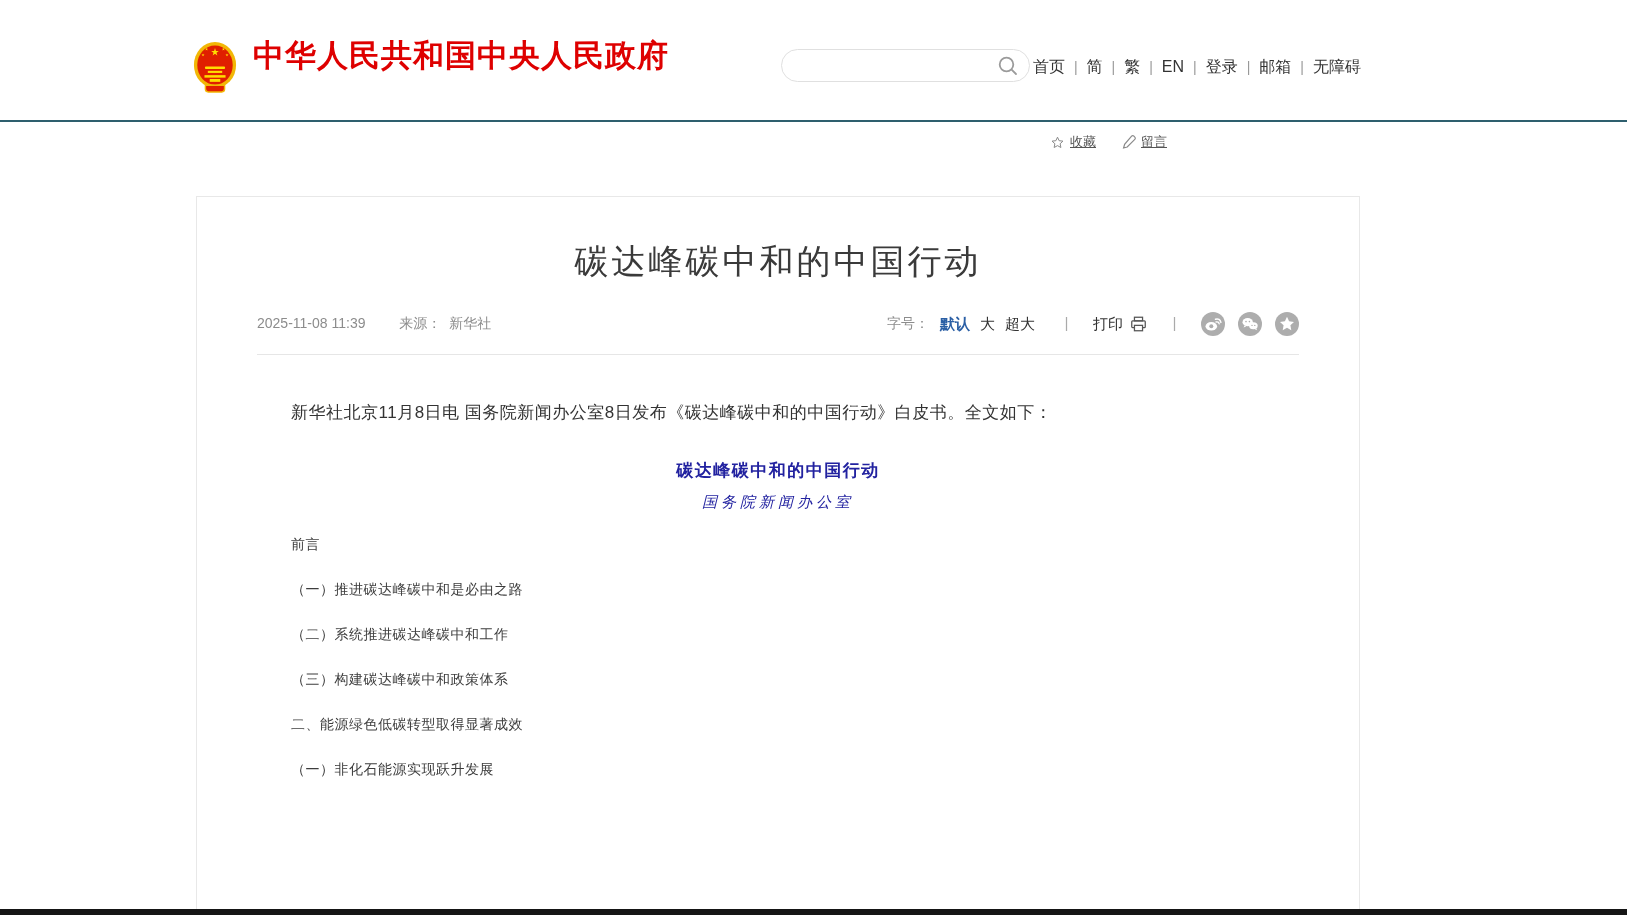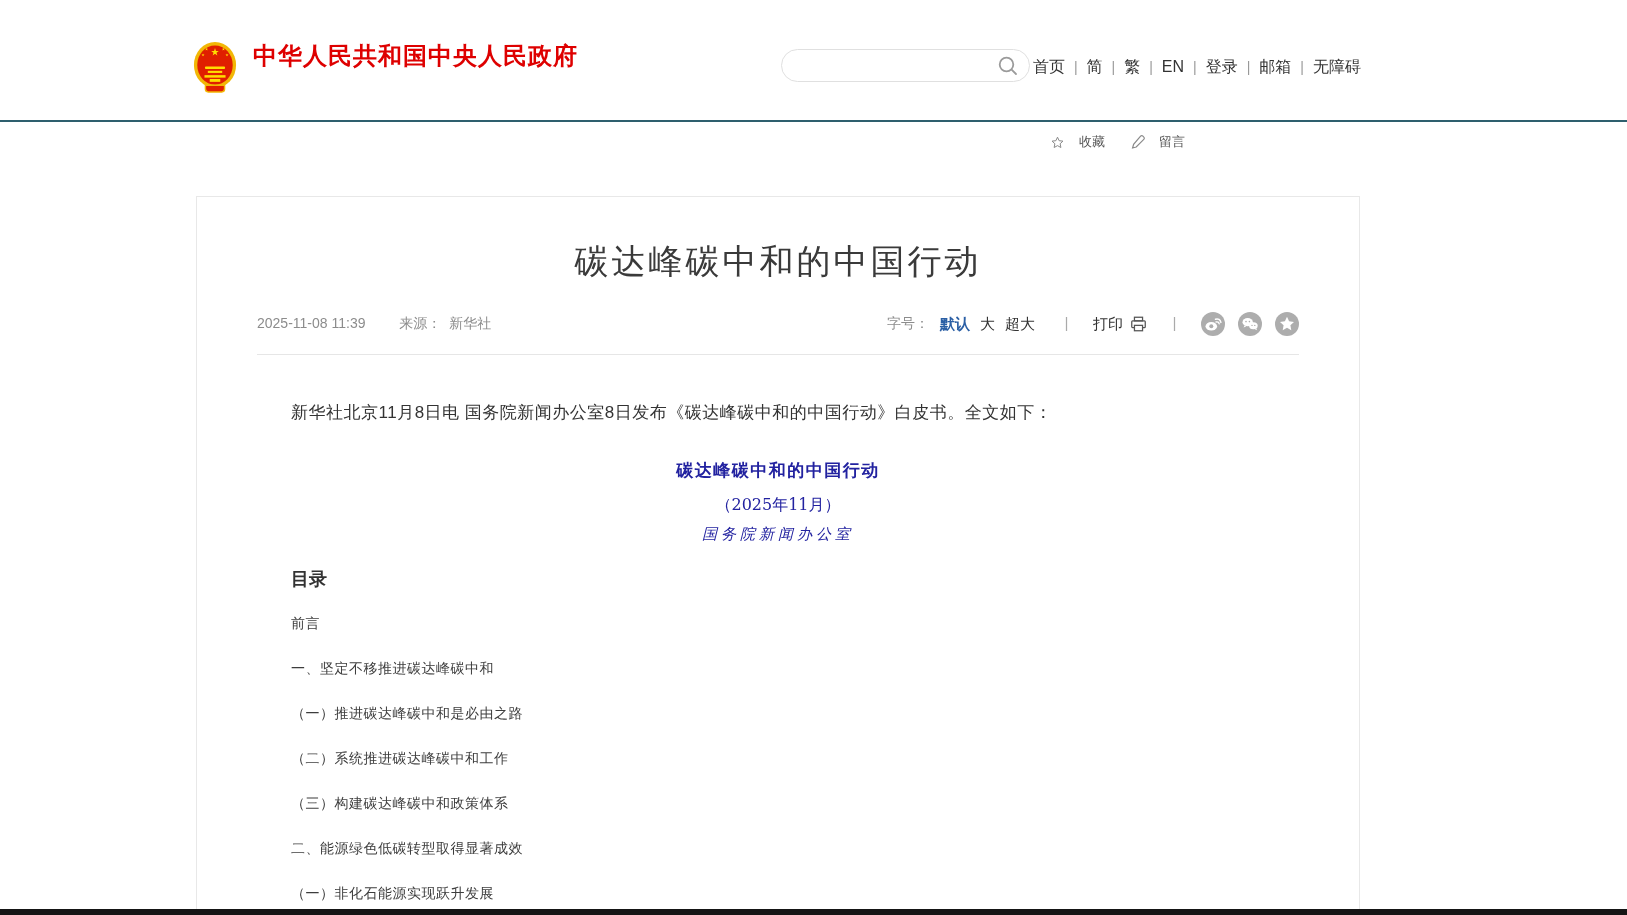--- a/index.html
+++ b/index.html
@@ -9,39 +9,39 @@
     font-family:"Liberation Sans","DejaVu Sans",sans-serif;
     color:#333;
   }
 
   
   .header { position:absolute; top:0; left:0; width:1627px; height:122px;
             background:#fff; border-bottom:2px solid #2e5f6e; }
   .logo-area { position:absolute; left:192px; top:40px; display:flex; align-items:flex-start; cursor:pointer; }
   .emblem { width:46px; height:54px; flex:0 0 auto; }
   .site-text { margin-left:15px; }
-  .site-title { font-size:24px; font-weight:bold; color:#de0000; letter-spacing:1px; line-height:32px; }
+  .site-title { font-size:31px; font-weight:bold; color:#de0000; letter-spacing:1px; line-height:32px; }
   .site-url { font-size:16px; color:#9a9a9a; margin-top:3px; letter-spacing:0.5px; }
   .site-url .red { color:#de0000; }
 
   .search { position:absolute; left:781px; top:49px; width:249px; height:33px;
             border:1px solid #e0e0e0; border-radius:17px; background:#fff;
             display:flex; align-items:center; padding:0 10px 0 16px; }
   .search input { flex:1; border:none; outline:none; font-size:14px; color:#333; background:transparent; height:100%; }
   .search-btn { width:22px; height:22px; cursor:pointer; display:flex; align-items:center; justify-content:center; }
 
   .top-nav { position:absolute; right:257px; top:56px; display:flex; align-items:flex-start;
              font-size:16px; color:#333; line-height:22px; white-space:nowrap; }
   .top-nav .nav-item { padding:0 9px; cursor:pointer; }
   .top-nav .sep { color:#999; font-size:14px; }
 
   
   .actions-row { position:absolute; left:1050px; top:133px; display:flex; align-items:center; gap:26px;
                  font-size:13px; color:#555; }
-  .action-link { display:flex; align-items:center; gap:14px; cursor:pointer; }
+  .action-link { display:flex; align-items:center; gap:5px; cursor:pointer;text-decoration:underline; }
 
   
   .card { position:absolute; left:196px; top:196px; width:1164px; height:729px;
           background:#fff; border:1px solid #e8e8e8; }
   .card-inner { padding:0 60px; }
 
   .article-title { margin-top:44px; text-align:center; font-size:34px; font-weight:400;
                    color:#3a3a3a; letter-spacing:3px; line-height:40px; }
 
   .meta-row { margin-top:32px; display:flex; justify-content:space-between; align-items:center;
@@ -195,28 +195,25 @@
         </span>
       </div>
     </div>
 
     <div class="meta-divider"></div>
 
     <p class="lead">新华社北京11月8日电 国务院新闻办公室8日发布《碳达峰碳中和的中国行动》白皮书。全文如下：</p>
 
     <div class="doc-block">
       <div class="doc-title">碳达峰碳中和的中国行动</div>
-      <div class="doc-date">（2025年11月）</div>
       <div class="doc-issuer">国务院新闻办公室</div>
     </div>
 
     <div class="toc-block">
-      <div class="toc-heading">目录</div>
       <div class="toc-item first">前言</div>
-      <div class="toc-item">一、坚定不移推进碳达峰碳中和</div>
       <div class="toc-item">（一）推进碳达峰碳中和是必由之路</div>
       <div class="toc-item">（二）系统推进碳达峰碳中和工作</div>
       <div class="toc-item">（三）构建碳达峰碳中和政策体系</div>
       <div class="toc-item">二、能源绿色低碳转型取得显著成效</div>
       <div class="toc-item">（一）非化石能源实现跃升发展</div>
     </div>
 
   </div>
 </div>
 

